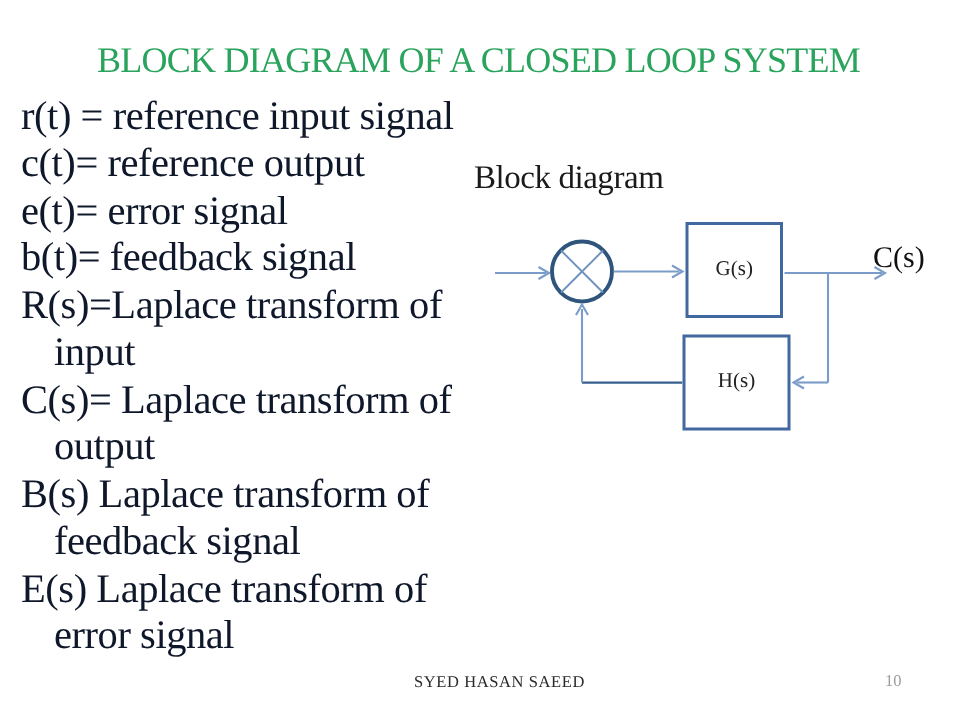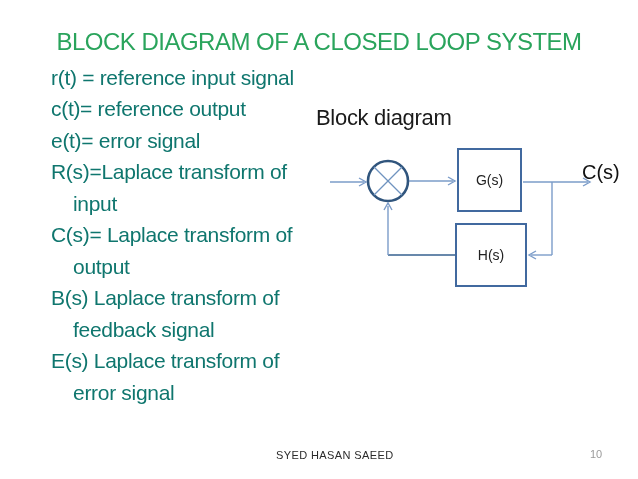--- a/index.html
+++ b/index.html
@@ -1,27 +1,27 @@
 <!DOCTYPE html>
 <html><head>
 <meta charset="utf-8">
 <style>
   html,body{margin:0;padding:0;background:#ffffff;}
   .slide{
     position:relative;width:638px;height:479px;background:#ffffff;overflow:hidden;
-    font-family:Liberation Sans, sans-serif;color:#1a1a1a;
+    font-family:Liberation Serif, serif;color:#1a1a1a;
   }
   .title{
     position:absolute;left:0;top:28px;width:638px;text-align:center;
     font-size:24px;letter-spacing:-0.5px;color:#2aa45c;white-space:nowrap;
   }
   .defs{position:absolute;left:14px;top:62px;}
   .def-line{
-    font-size:21px;line-height:31.45px;letter-spacing:-0.3px;
-    white-space:nowrap;color:#0f766e;margin-left:37px;
+    font-size:27px;line-height:31.45px;letter-spacing:-0.3px;
+    white-space:nowrap;color:#0f172a;
   }
   .def-line.indent{padding-left:22px;}
   .section-label{
     position:absolute;left:316px;top:62px;font-size:22px;line-height:31.45px;
     letter-spacing:-0.3px;color:#1a1a1a;white-space:nowrap;margin-top:40px;
   }
   .connectors{position:absolute;left:0;top:0;width:638px;height:479px;}
   .block{
     position:absolute;border:2px solid #41699f;background:#ffffff;box-sizing:border-box;
     display:flex;align-items:center;justify-content:center;
@@ -44,20 +44,21 @@
 <body>
 
 <div class="slide">
 
   <div class="title">BLOCK DIAGRAM OF A CLOSED LOOP SYSTEM</div>
 
   <div class="defs">
     <div class="def-line">r(t) = reference input signal</div>
     <div class="def-line">c(t)= reference output</div>
     <div class="def-line">e(t)= error signal</div>
+    <div class="def-line">b(t)= feedback signal</div>
     <div class="def-line">R(s)=Laplace transform of</div>
     <div class="def-line indent">input</div>
     <div class="def-line">C(s)= Laplace transform of</div>
     <div class="def-line indent">output</div>
     <div class="def-line">B(s) Laplace transform of</div>
     <div class="def-line indent">feedback signal</div>
     <div class="def-line">E(s) Laplace transform of</div>
     <div class="def-line indent">error signal</div>
   </div>
 

